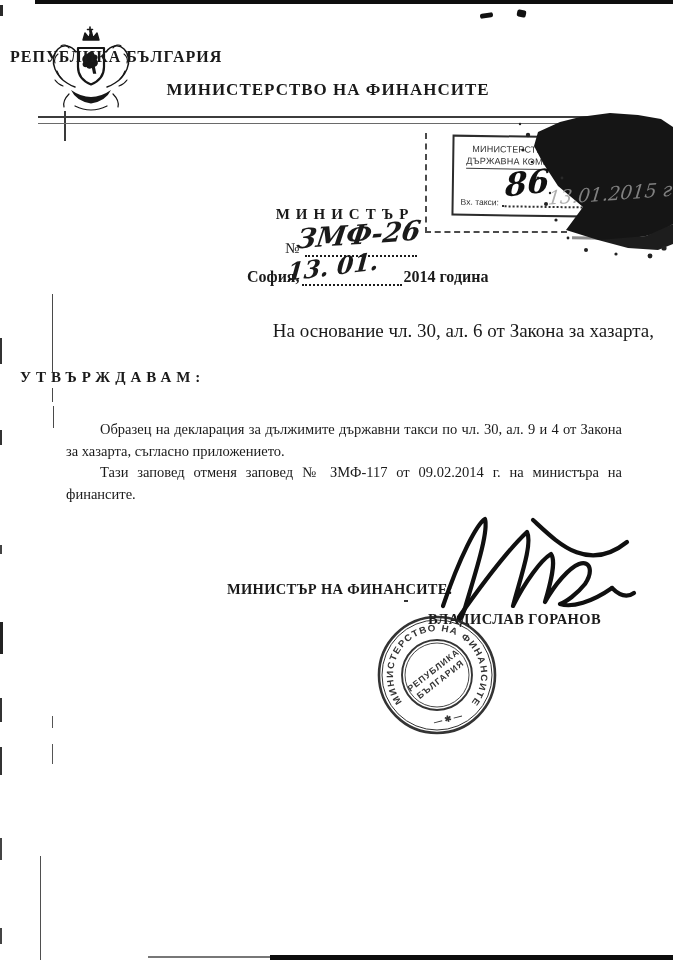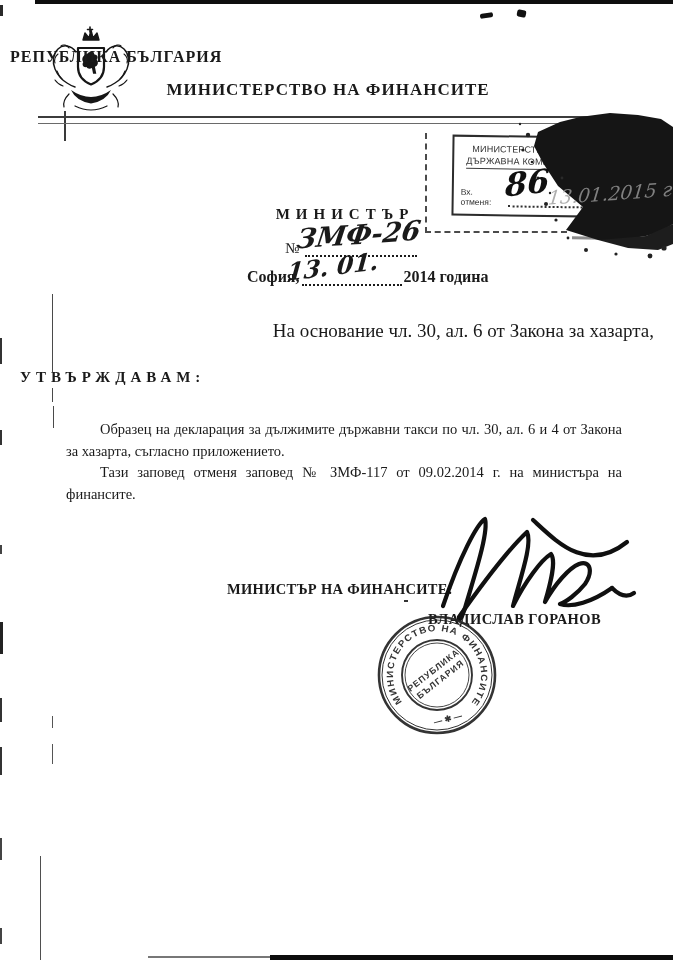--- a/index.html
+++ b/index.html
@@ -129,21 +129,21 @@
   <div class="abs hdr-ministry">МИНИСТЕРСТВО НА ФИНАНСИТЕ</div>
   <div class="abs hdr-rule"></div>
 
   <div class="abs reg-bracket-v"></div>
   <div class="abs reg-bracket-h"></div>
   <div class="abs reg-streak"></div>
   <div class="abs regbox">
     <div class="l1">МИНИСТЕРСТВО НА ФИНАНСИТЕ</div>
     <div class="l2">ДЪРЖАВНА КОМИСИЯ ПО ХАЗАРТА</div>
     <div class="numrow">
-      <span>Вх. отменя:</span>
+      <span>Вх. такси:</span>
       <span class="dots"></span>
     </div>
   </div>
   <div class="abs reg-handnum">86</div>
   <div class="abs reg-ghost-date">13.01.2015 г.</div>
 
   <svg class="abs ink-blob" width="175" height="152" viewBox="0 0 175 152">
     <path d="M40,24 L62,14 82,9 112,5 140,7 163,11 175,19 175,116 162,124 148,128 122,132 100,132 68,122 85,99 60,78 45,55 36,38 Z" fill="#151515"></path>
     <path d="M100,132 L130,140 160,142 175,136 175,116 148,128 Z" fill="#1d1d1d"></path>
     <circle cx="30" cy="27" r="2.2" fill="#222"></circle>
@@ -172,21 +172,21 @@
     <span>София,</span>
     <span class="dots"></span>
     <span>2014 година</span>
   </div>
   <div class="abs date-hand">13. 01.</div>
 
   <div class="abs basis-line">На основание чл. 30, ал. 6 от Закона за хазарта,</div>
   <div class="abs approve-line">УТВЪРЖДАВАМ:</div>
 
   <div class="abs body-text">
-    <p>Образец на декларация за дължимите държавни такси по чл. 30, ал. 6 и 4 от Закона за хазарта, съгласно приложението.</p>
+    <p>Образец на декларация за дължимите държавни такси по чл. 30, ал. 9 и 4 от Закона за хазарта, съгласно приложението.</p>
     <p>Тази заповед отменя заповед № ЗМФ-117 от 09.02.2014 г. на министъра на финансите.</p>
   </div>
 
   <div class="abs minister-label">МИНИСТЪР НА ФИНАНСИТЕ:</div>
   <div class="abs minister-name">ВЛАДИСЛАВ ГОРАНОВ</div>
 
   <svg class="abs sig-svg" width="235" height="118" viewBox="0 0 235 118">
     <g stroke="#101010" fill="none" stroke-width="4.2" stroke-linecap="round" stroke-linejoin="round">
       <path d="M28,96 C45,46 62,14 70,9 C74,23 58,70 50,98 C47,107 45,111 44,109"></path>
       <path d="M44,107 C70,70 95,38 112,22 C118,34 104,72 98,96 C110,72 126,50 136,44 C142,52 134,78 130,92 C140,74 154,58 164,54 C176,50 178,62 170,74 C162,84 151,92 145,94 C157,98 177,92 197,78"></path>

